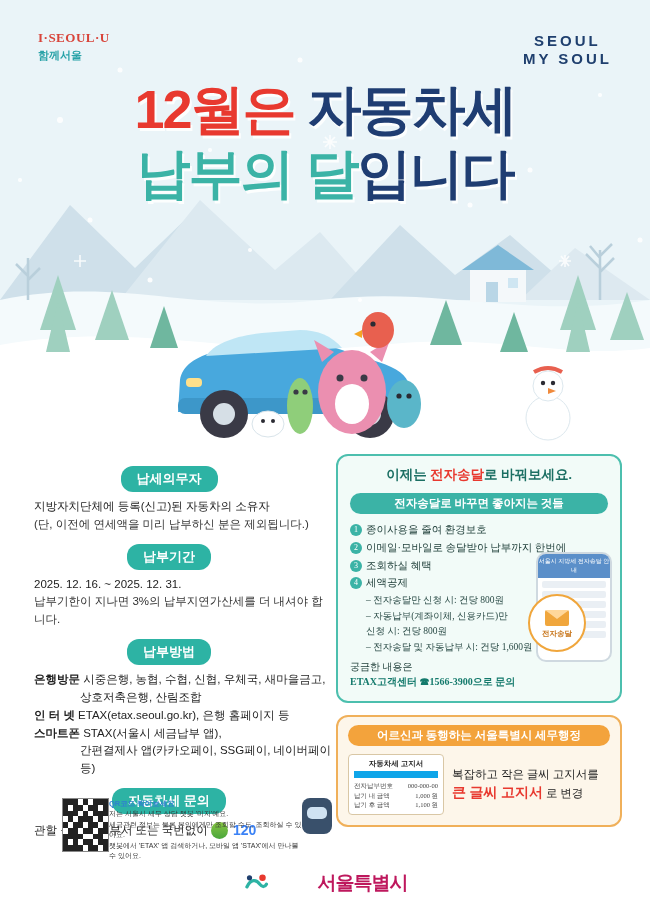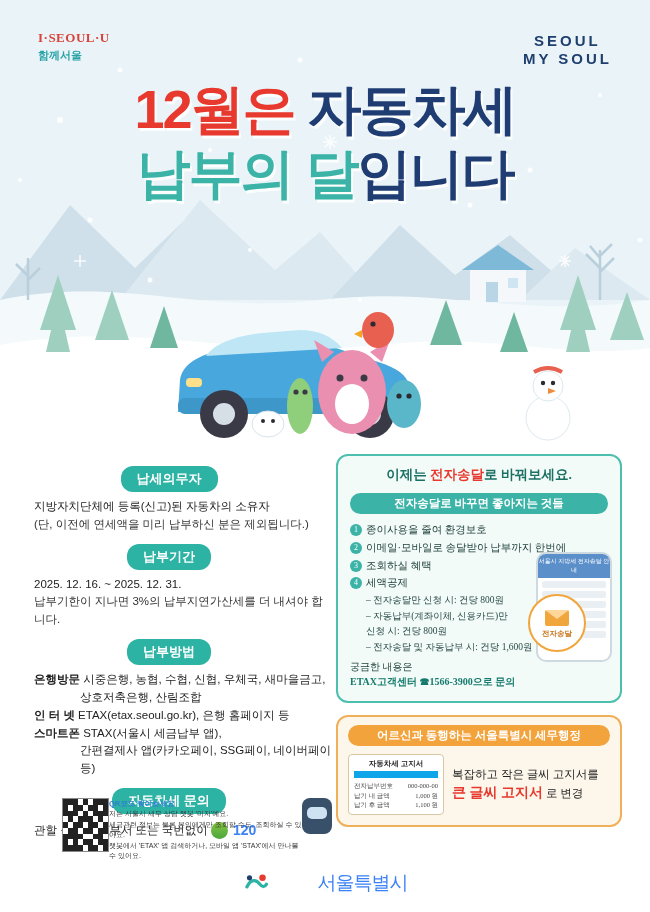--- a/index.html
+++ b/index.html
@@ -208,21 +208,21 @@
     content:""; position:absolute; left:5px; top:9px; width:20px; height:12px;
     background:#cfe2f2; border-radius:5px;
   }
 
   
   .footer {
     position: absolute; left: 0; bottom: 16px; width: 650px;
     display: flex; align-items: center; justify-content: center; gap: 8px;
   }
   .footer .sym { width: 26px; height: 26px; }
-  .footer .fname { font-size: 19px; font-weight: normal; color: #3b82f6; letter-spacing: -1px; margin-left: 41px; }
+  .footer .fname { font-size: 19px; font-weight: bold; color: #be185d; letter-spacing: -1px; margin-left: 41px; }
 
   .call-number {
     display: inline-flex; align-items: center; gap: 5px;
     vertical-align: middle;
   }
   .call-circle {
     width: 17px; height: 17px; border-radius: 50%;
     background: linear-gradient(#86c442, #4aa63c);
     display: inline-block;
   }

